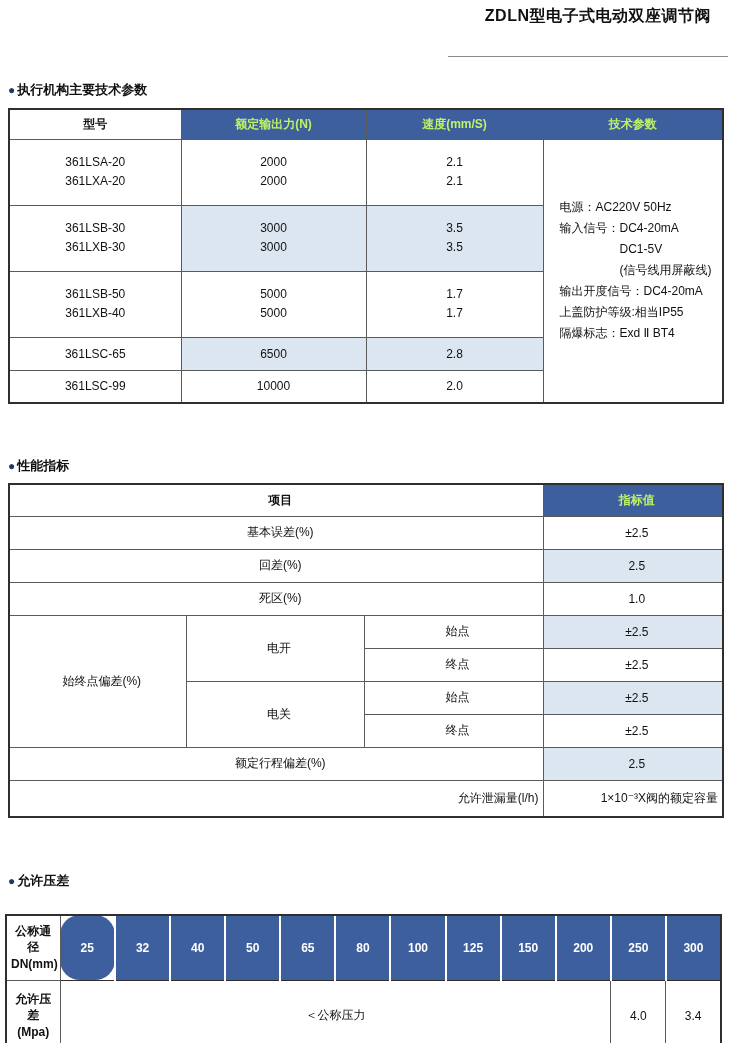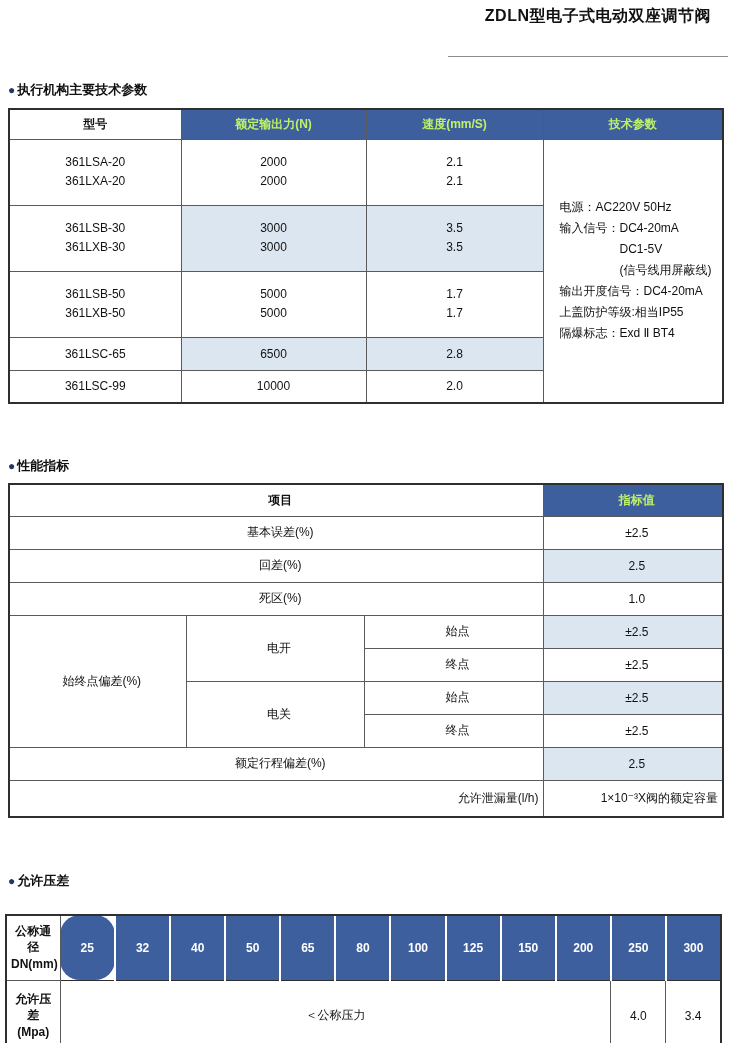--- a/index.html
+++ b/index.html
@@ -108,21 +108,21 @@
   <tr class="r66">
     <td class="ml">361LSB-30
 361LXB-30</td>
     <td class="ml lb">3000
 3000</td>
     <td class="ml lb">3.5
 3.5</td>
   </tr>
   <tr class="r66">
     <td class="ml">361LSB-50
-361LXB-50</td>
+361LXB-40</td>
     <td class="ml">5000
 5000</td>
     <td class="ml">1.7
 1.7</td>
   </tr>
   <tr class="r33">
     <td>361LSC-65</td>
     <td class="lb">6500</td>
     <td class="lb">2.8</td>
   </tr>

